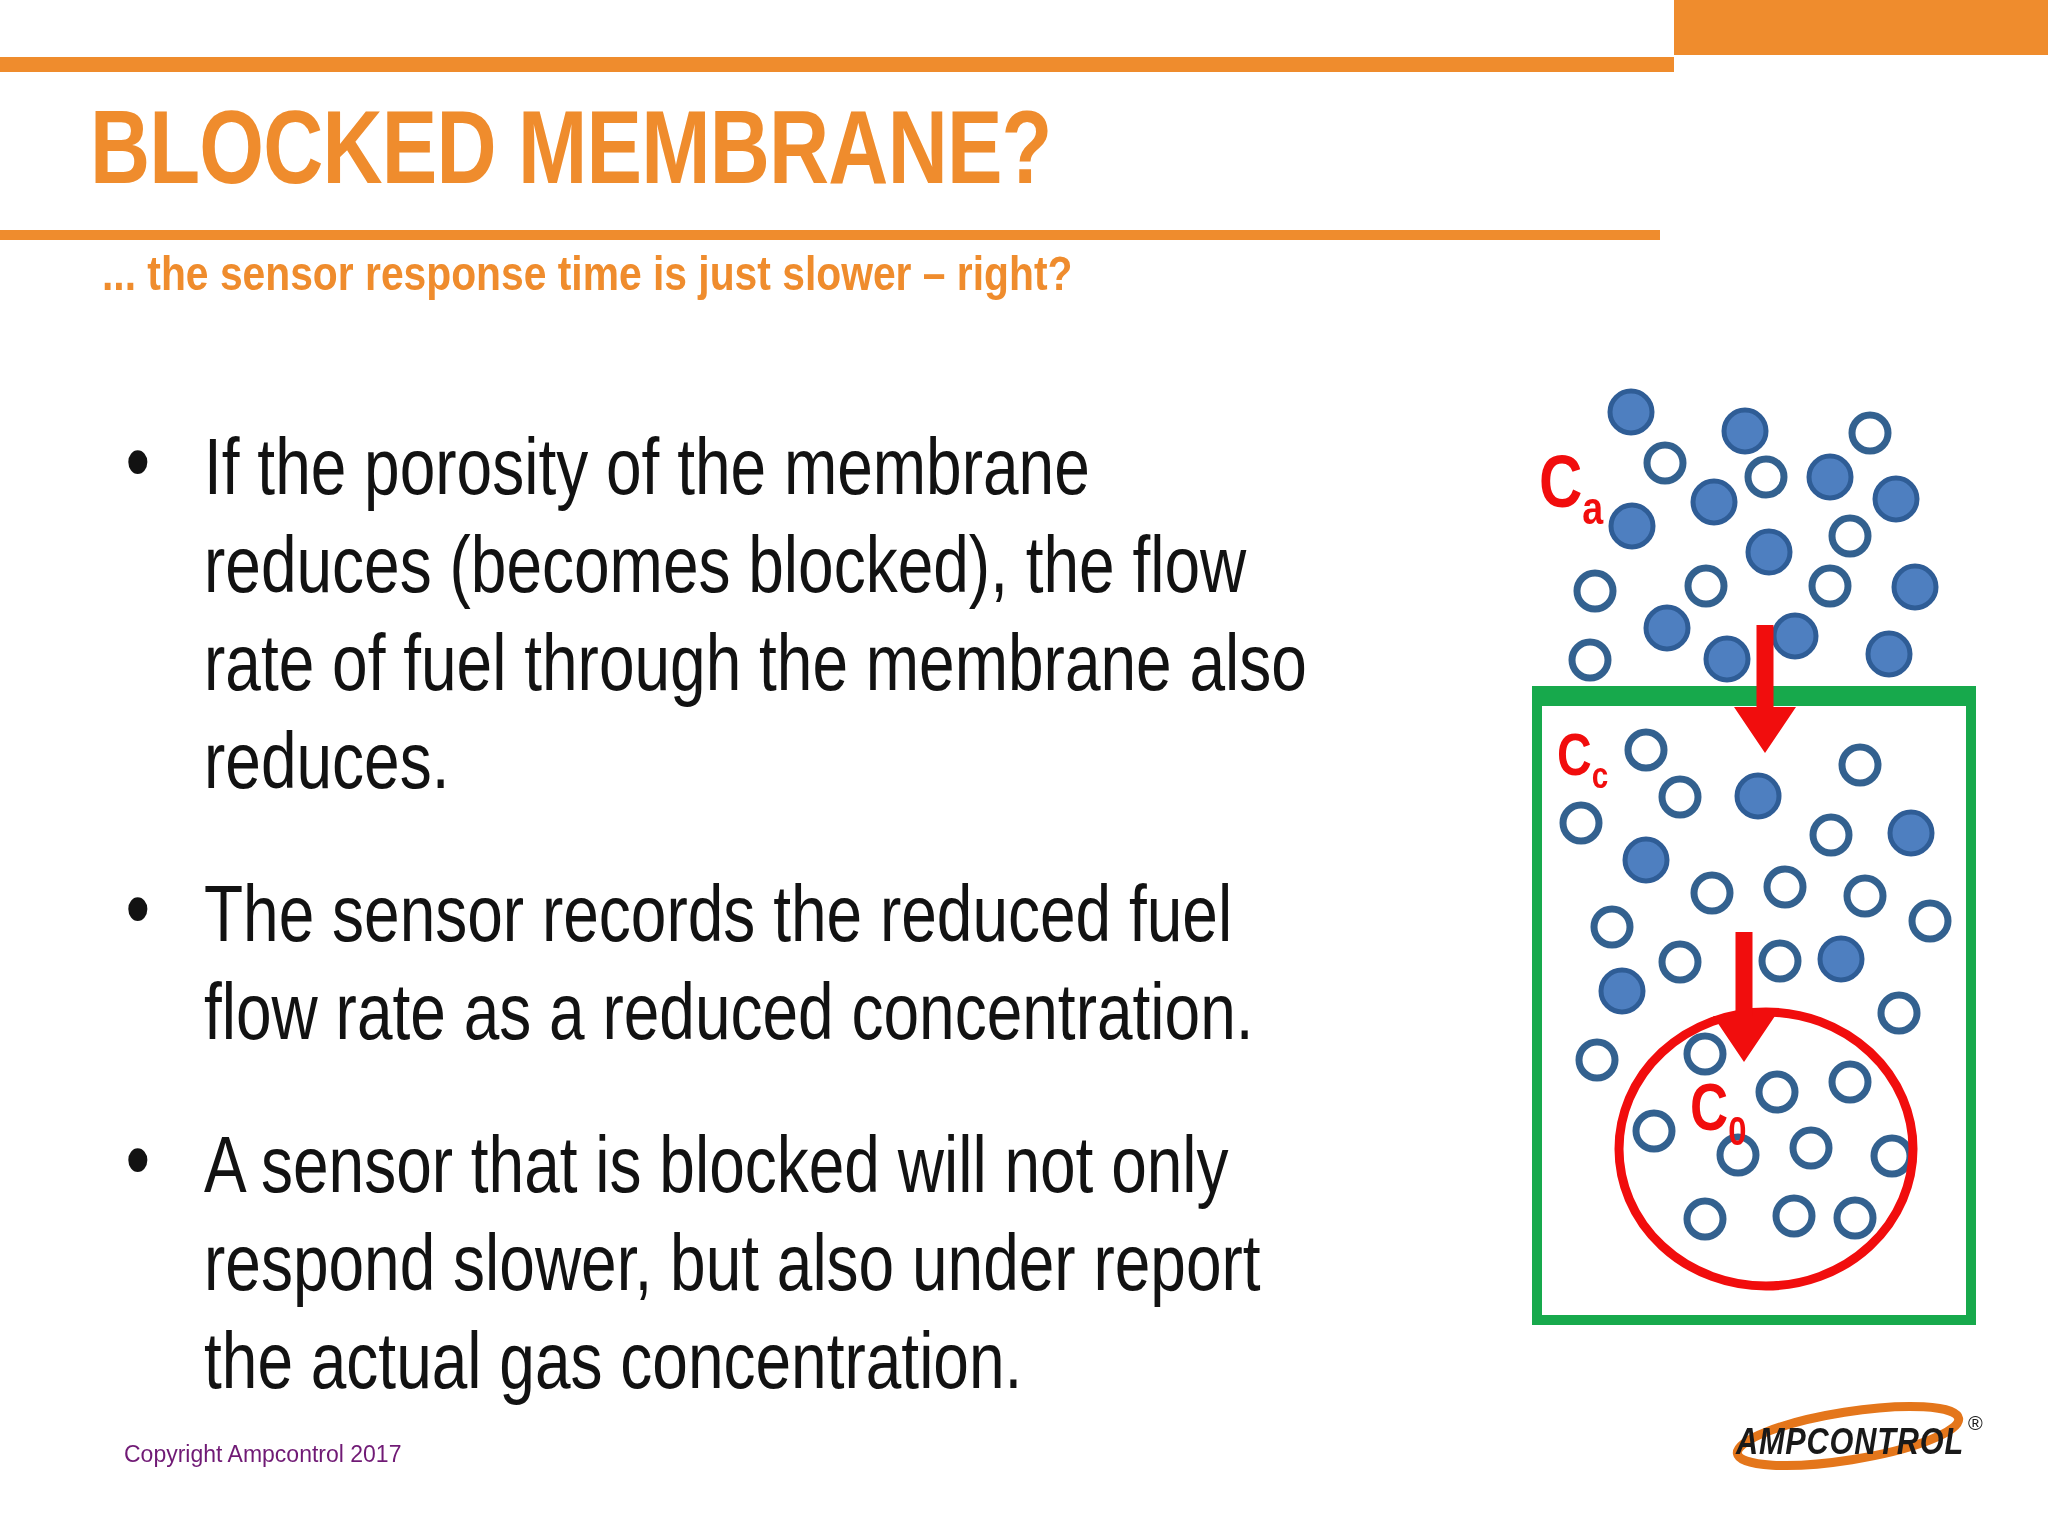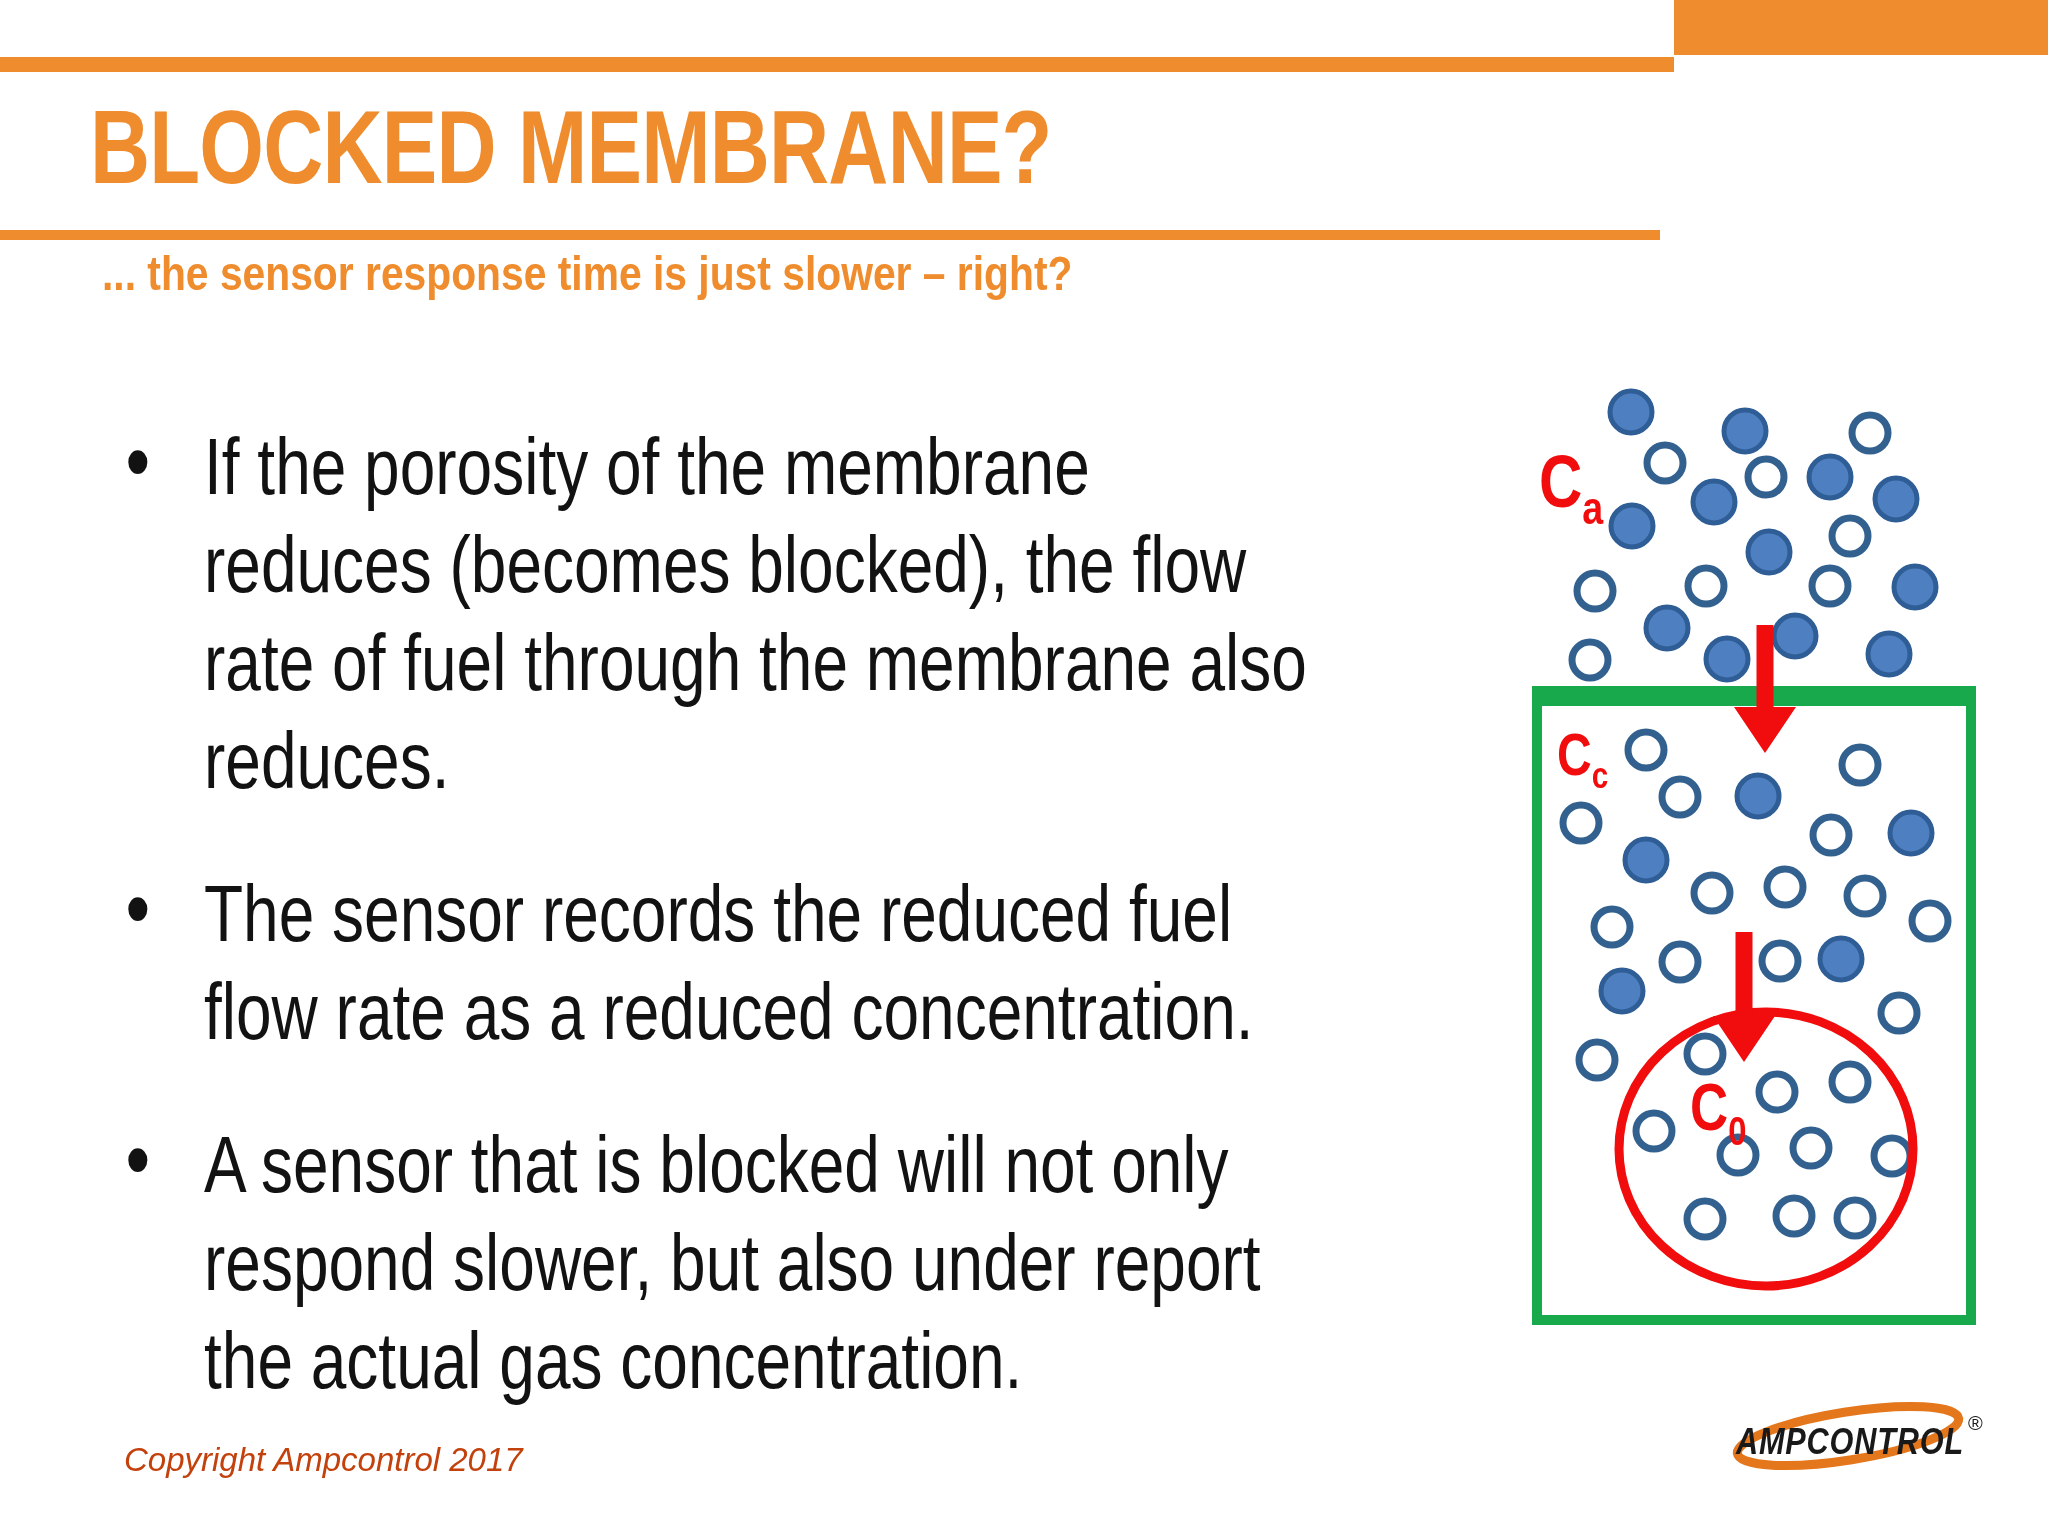--- a/index.html
+++ b/index.html
@@ -42,21 +42,21 @@
   .bullets li + li{margin-top:55px;}
   .bullets .marker{
     position:absolute;left:22px;top:-6px;font-size:88px;
   }
   .bullets .bline{white-space:nowrap;}
   .diagram{
     position:absolute;left:1500px;top:380px;width:548px;height:960px;
   }
   .copyright{
     position:absolute;left:124px;top:1441px;
-    font-size:33px;color:#c2410c;white-space:nowrap;font-style:italic;
+    font-size:23px;color:#701a75;white-space:nowrap;
   }
   .logo{
     position:absolute;left:1680px;top:1388px;width:330px;height:110px;
   }
 </style>
 </head>
 <body>
 
 <div>
 

